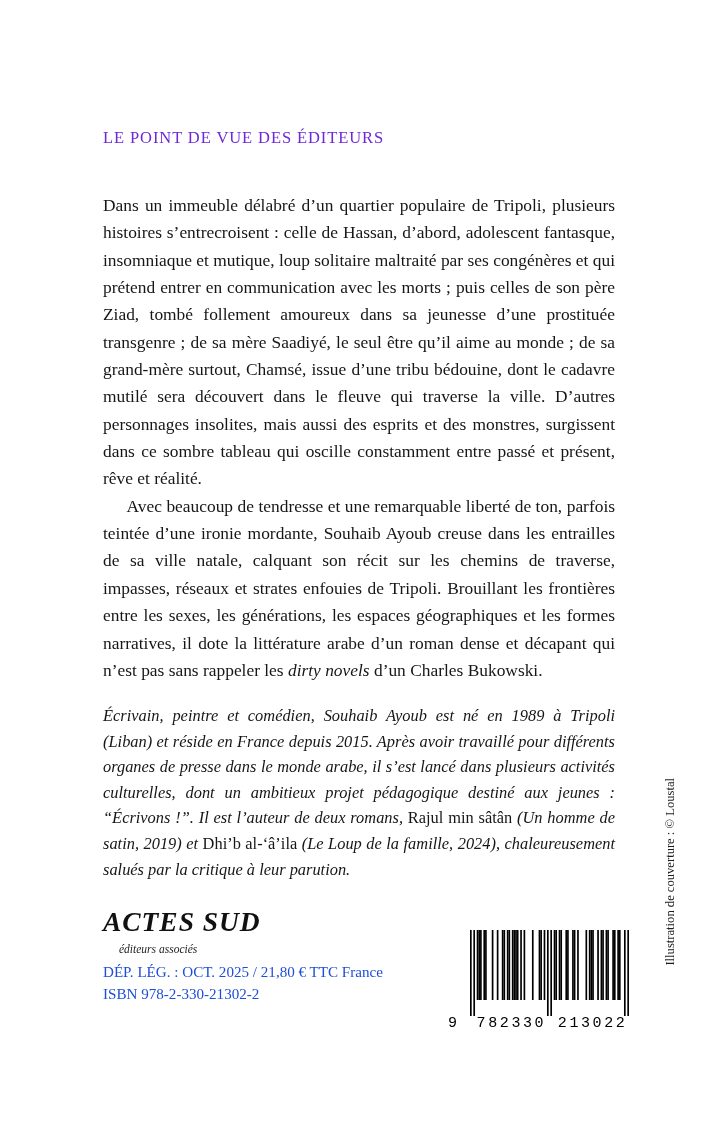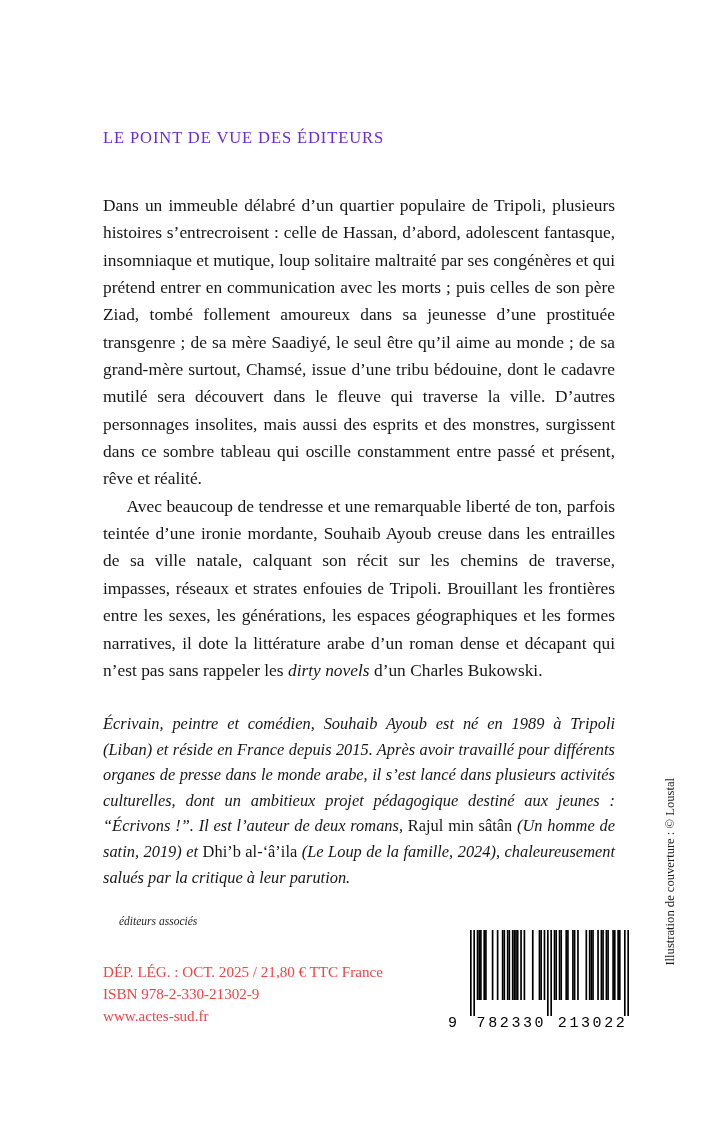--- a/index.html
+++ b/index.html
@@ -62,21 +62,20 @@
     position: absolute;
     left: 103px;
     top: 703px;
     width: 512px;
     font-size: 16.4px;
     line-height: 25.6px;
     text-align: justify;
     text-justify: inter-word;
     font-style: italic;
     color: #161616;
-    margin-top: 8px;
   }
   .bio p { margin: 0; }
   .bio .roman {
     font-style: normal;
   }
 
   
   .imprint {
     position: absolute;
     left: 103px;
@@ -100,21 +99,21 @@
     white-space: nowrap;
     margin-left: 16px;
   }
 
   .legal {
     position: absolute;
     left: 103px;
     top: 961px;
     font-size: 15.1px;
     line-height: 22.2px;
-    color: #ef4444;
+    color: #1d4ed8;
     white-space: nowrap;
   }
   .legal div { white-space: nowrap; }
 
   
   .barcode-area {
     position: absolute;
     left: 443px;
     top: 928px;
     width: 186px;
@@ -161,27 +160,27 @@
   <div class="blurb">
     <p><span>Dans un immeuble délabré d’un quartier populaire de Tripoli, plusieurs histoires s’entrecroisent : celle de Hassan, d’abord, adolescent fantasque, insomniaque et mutique, loup solitaire maltraité par ses congénères et qui prétend entrer en communication avec les morts ; puis celles de son père Ziad, tombé follement amoureux dans sa jeunesse d’une prostituée transgenre ; de sa mère Saadiyé, le seul être qu’il aime au monde ; de sa grand-mère surtout, Chamsé, issue d’une tribu bédouine, dont le cadavre mutilé sera découvert dans le fleuve qui traverse la ville. D’autres personnages insolites, mais aussi des esprits et des monstres, surgissent dans ce sombre tableau qui oscille constamment entre passé et présent, rêve et réalité.</span></p>
     <p><span>Avec beaucoup de tendresse et une remarquable liberté de ton, parfois teintée d’une ironie mordante, Souhaib Ayoub creuse dans les entrailles de sa ville natale, calquant son récit sur les chemins de traverse, impasses, réseaux et strates enfouies de Tripoli. Brouillant les frontières entre les sexes, les générations, les espaces géographiques et les formes narratives, il dote la littérature arabe d’un roman dense et décapant qui n’est pas sans rappeler les </span><i>dirty novels</i><span> d’un Charles Bukowski.</span></p>
   </div>
 
   <div class="bio">
     <p><span>Écrivain, peintre et comédien, Souhaib Ayoub est né en 1989 à Tripoli (Liban) et réside en France depuis 2015. Après avoir travaillé pour différents organes de presse dans le monde arabe, il s’est lancé dans plusieurs activités culturelles, dont un ambitieux projet pédagogique destiné aux jeunes : “Écrivons !”. Il est l’auteur de deux romans, </span><span class="roman">Rajul min sâtân</span><span> (Un homme de satin, 2019) et </span><span class="roman">Dhi’b al-ʻâʼila</span><span> (Le Loup de la famille, 2024), chaleureusement salués par la critique à leur parution.</span></p>
   </div>
 
   <div class="imprint">
+    <div class="imprint-name">ACTES SUD</div>
     <div class="imprint-sub">éditeurs associés</div>
   </div>
 
   <div class="legal">
     <div>DÉP. LÉG. : OCT. 2025 / 21,80 € TTC France</div>
-    <div>ISBN 978-2-330-21302-9</div>
-    <div>www.actes-sud.fr</div>
+    <div>ISBN 978-2-330-21302-2</div>
   </div>
 
   <div class="barcode-area">
     <div class="barcode-lead">9</div>
     <div class="barcode-bars">
       <svg viewBox="0 0 159 104" width="159" height="104" aria-hidden="true">
         <rect x="0" y="0" width="159" height="104" fill="#ffffff"></rect>
         <g fill="#000000" id="bar-group">
             <rect x="0.000" y="2" width="1.674" height="86"></rect>
             <rect x="3.347" y="2" width="1.674" height="86"></rect>

